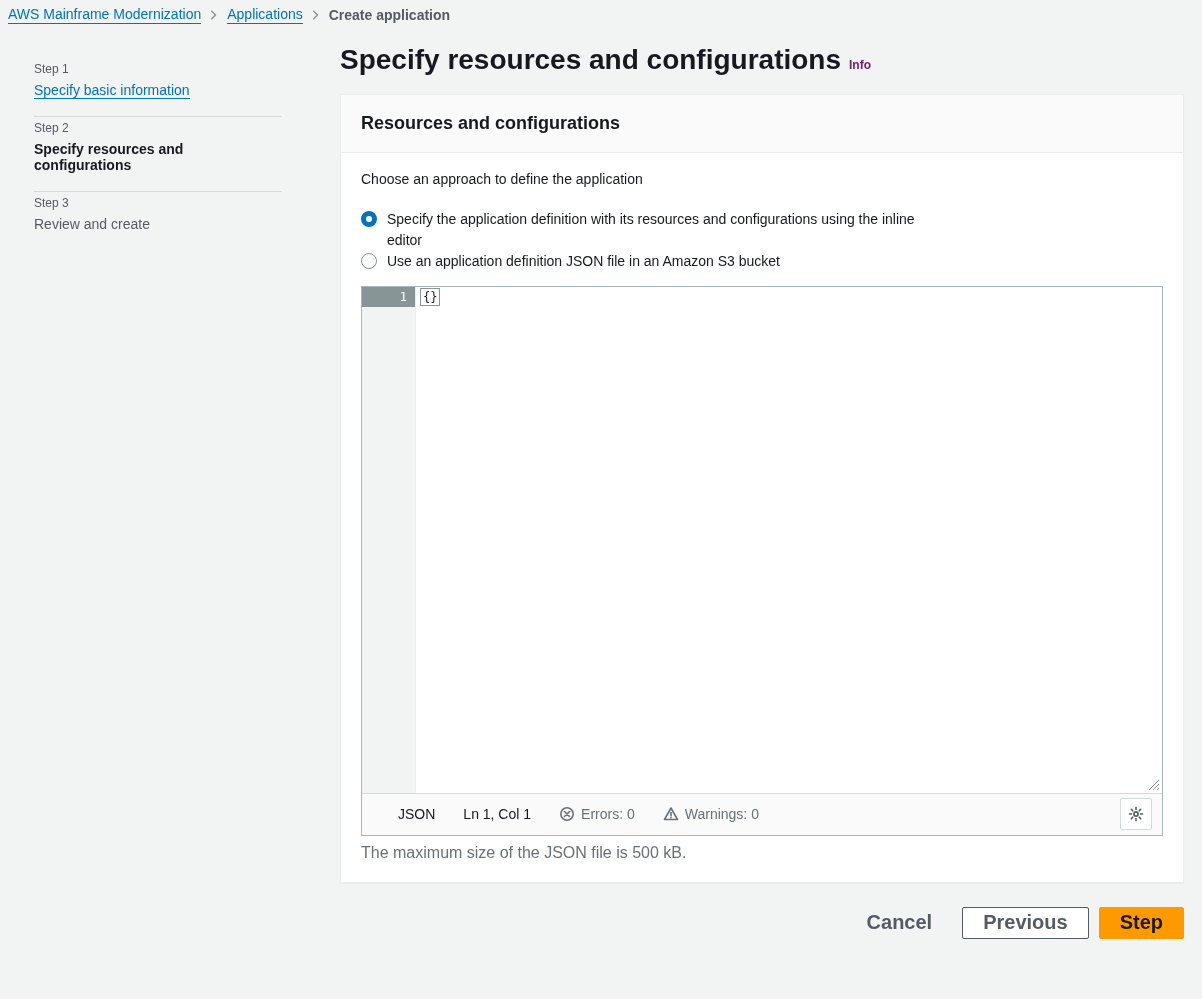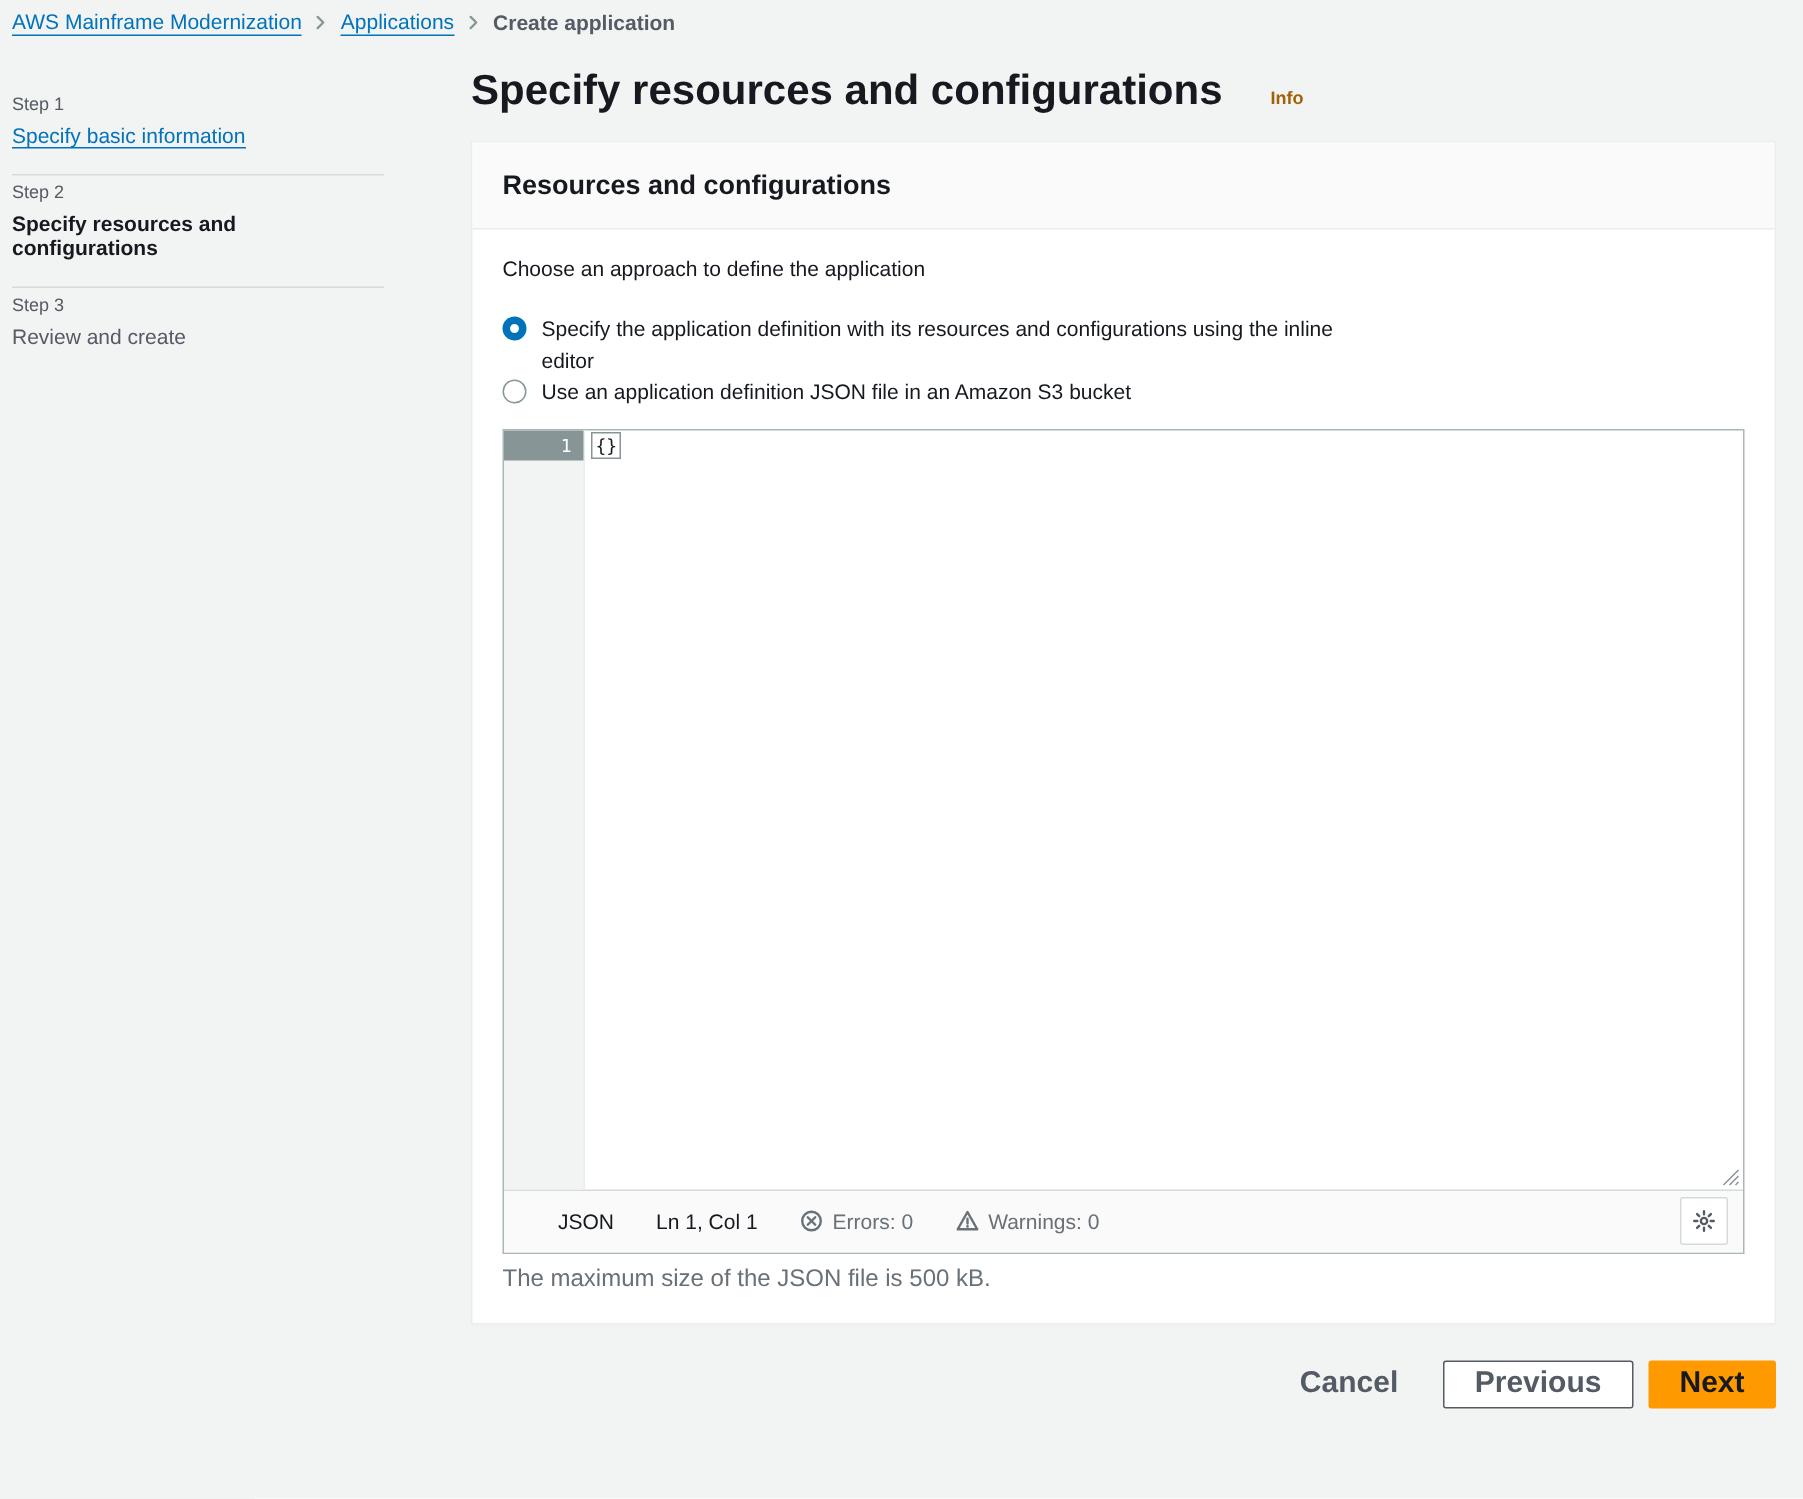--- a/index.html
+++ b/index.html
@@ -33,20 +33,21 @@
   .bc-sep svg { display: block; }
   
   .layout {
     display: flex;
     align-items: flex-start;
   }
   .wizard-nav {
     width: 280px;
     flex: 0 0 280px;
     padding: 24px 24px 0 8px;
+    margin-left: 26px;
   }
   .wizard-step { padding: 4px 0 18px 0; }
   .wizard-step + .wizard-step { border-top: 1px solid #d5dbdb; padding-top: 4px; }
   .wizard-step .step-label {
     font-size: 12px;
     color: #545b64;
     margin-bottom: 6px;
   }
   .wizard-step .step-title {
     font-size: 14px;
@@ -71,25 +72,24 @@
     align-items: baseline;
     gap: 8px;
     margin-bottom: 18px;
   }
   h1.page-title {
     font-size: 28px;
     font-weight: 700;
     color: #16191f;
   }
   .info-link {
-    color: #a16207;
+    color: #701a75;
     font-weight: 700;
     font-size: 12px;
     cursor: pointer;
-    margin-left: 24px;
   }
   
   .panel {
     background: #fff;
     border: 1px solid #eaeded;
     box-shadow: 0 1px 1px rgba(0,0,0,.03);
   }
   .panel-header {
     background: #fafafa;
     border-bottom: 1px solid #eaeded;
@@ -347,16 +347,16 @@
             </button>
           </div>
         </div>
         <div class="helper">The maximum size of the JSON file is 500 kB.</div>
       </div>
     </section>
 
     <div class="wizard-actions">
       <button class="btn btn-link">Cancel</button>
       <button class="btn btn-normal">Previous</button>
-      <button class="btn btn-primary">Next</button>
+      <button class="btn btn-primary">Step</button>
     </div>
   </main>
 </div>
 
 </body></html>

